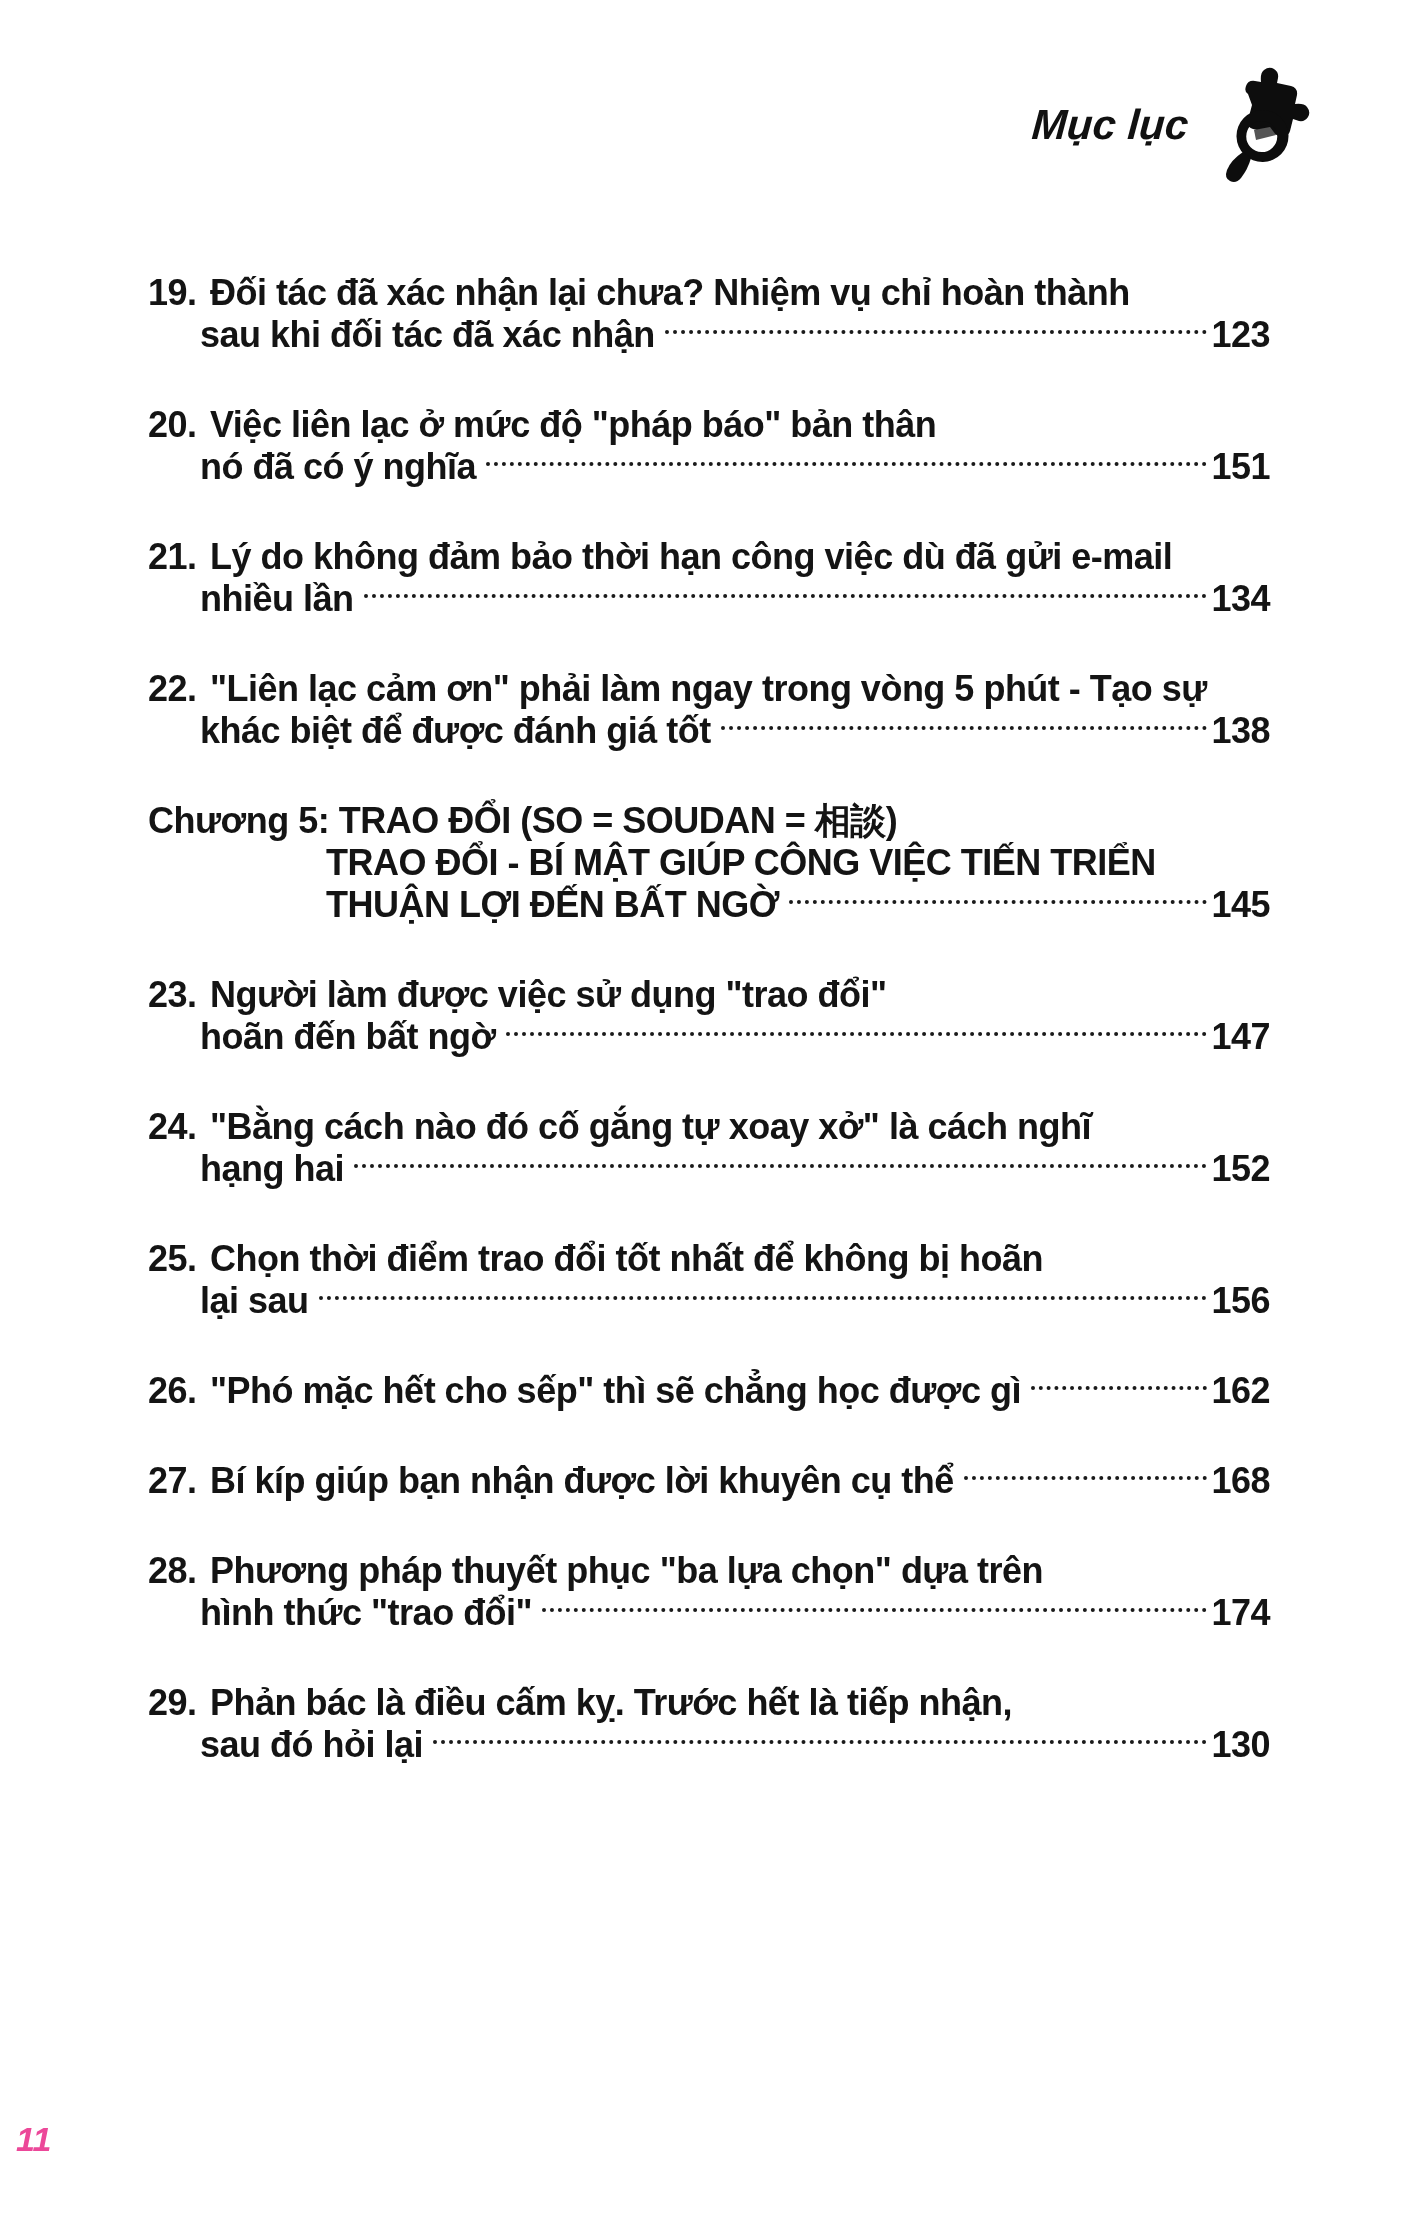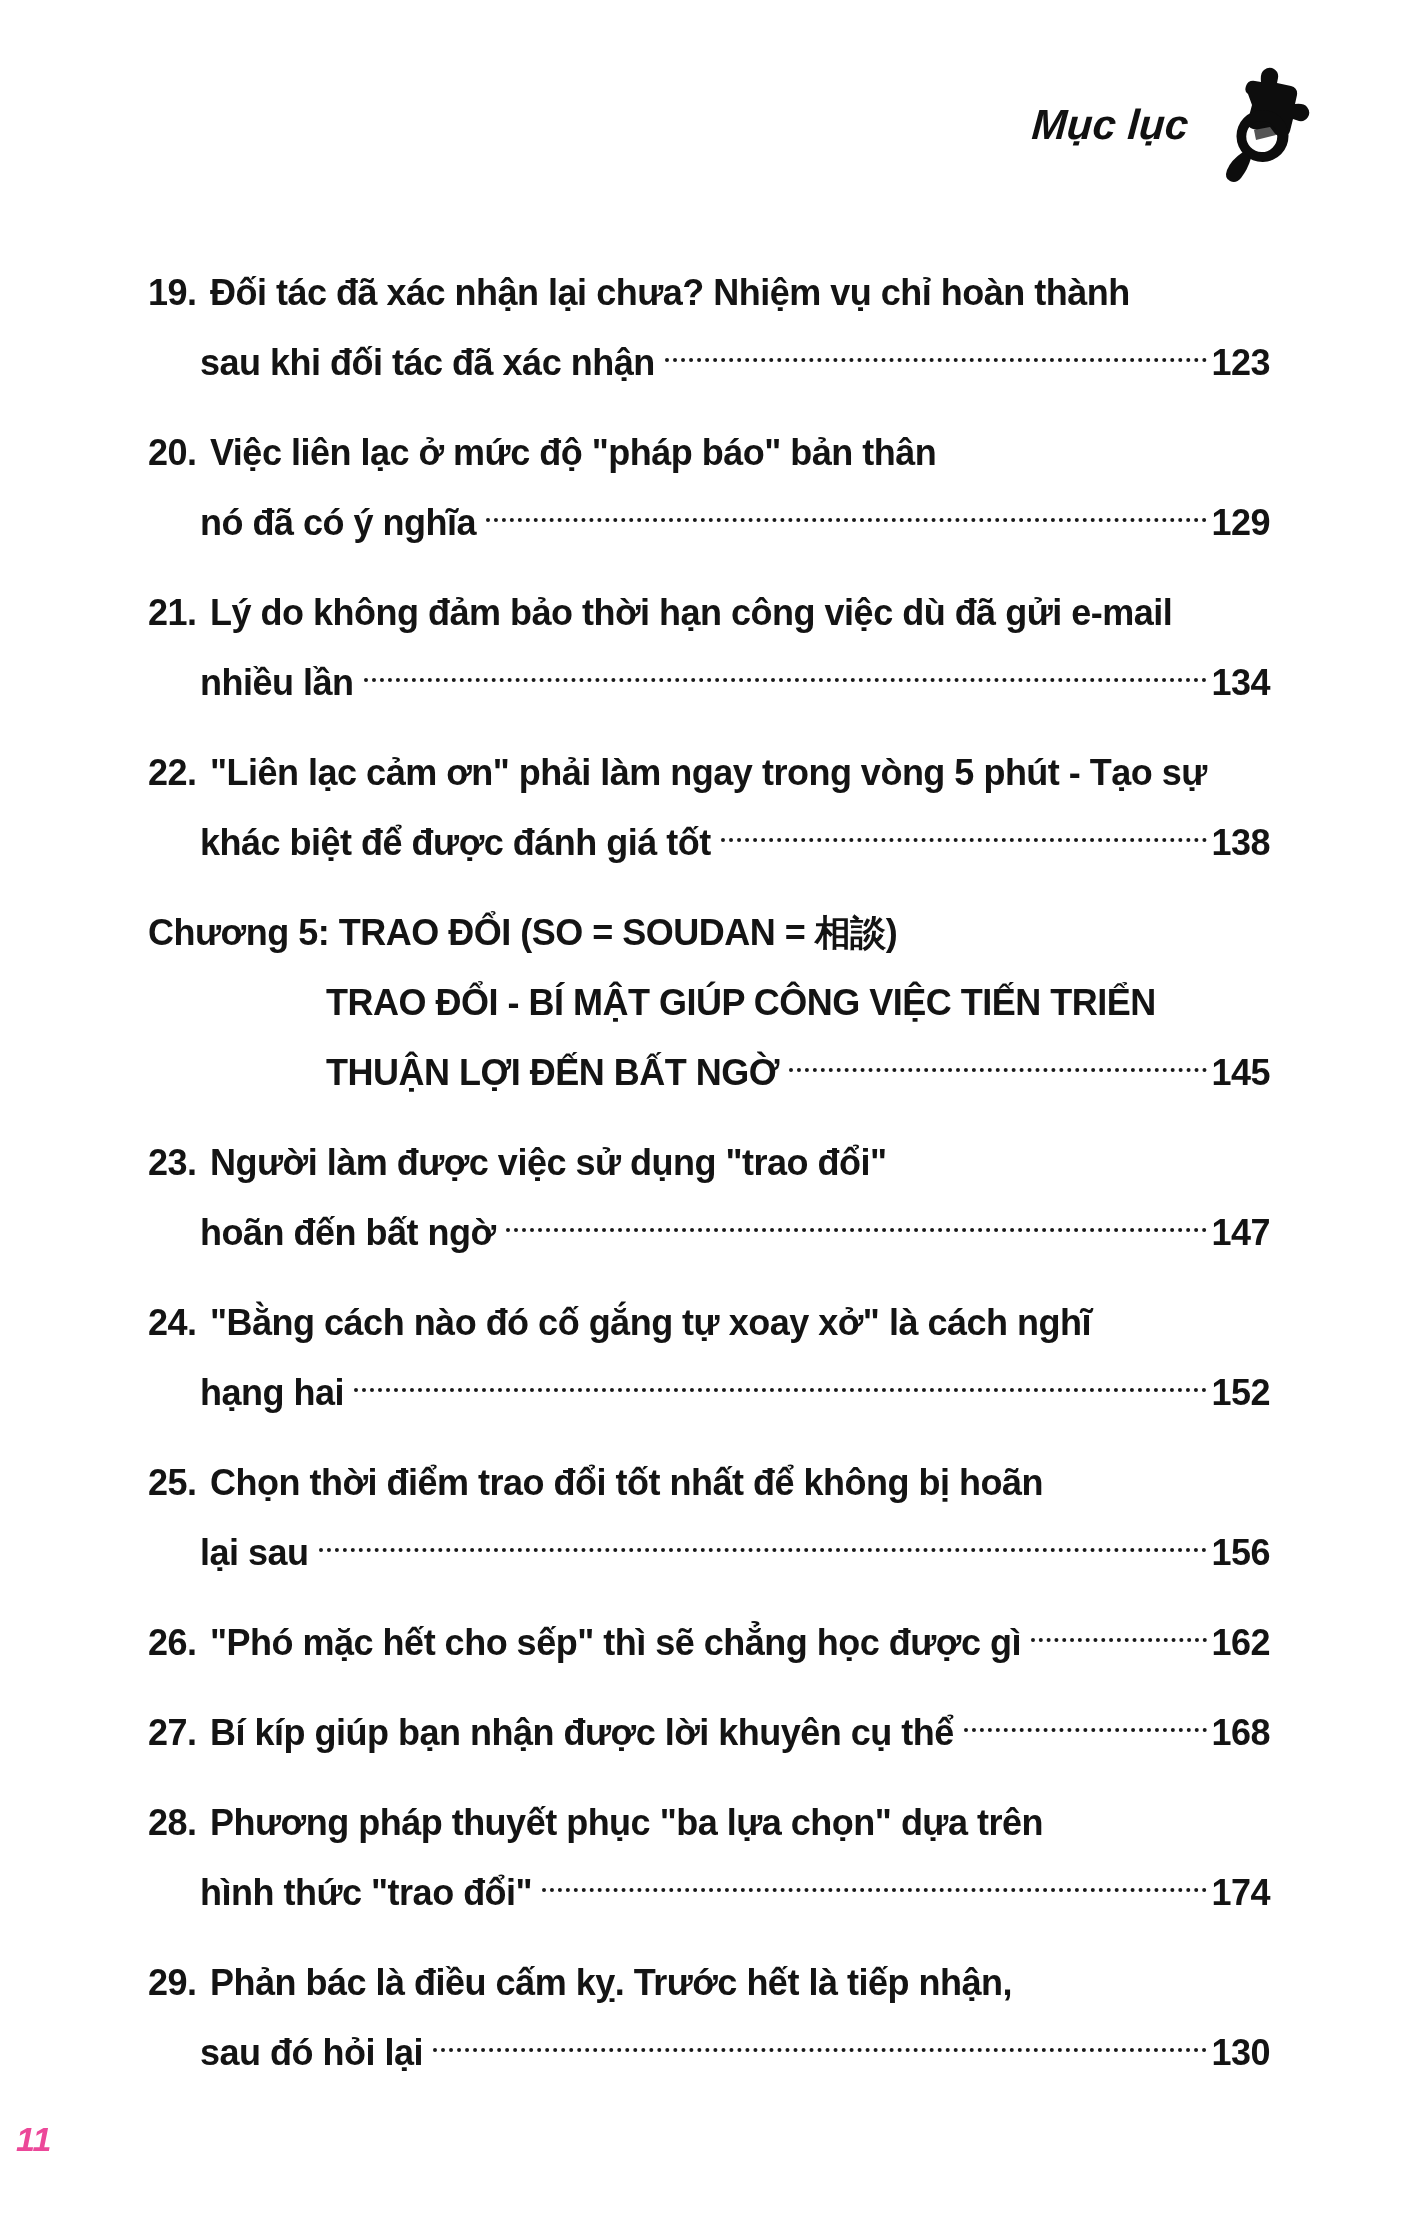--- a/index.html
+++ b/index.html
@@ -29,21 +29,21 @@
   .toc {
     position:absolute; top:272px; left:148px; right:138px;
   }
   .entry { margin-bottom:48px; }
   .line {
     display:flex; align-items:center;
     font-size:36px; font-weight:600; line-height:42px;
     letter-spacing:-0.5px;
     white-space:nowrap;
   }
-  .line + .line { margin-top:28px; }
+  .line + .line { }
   .num { flex:0 0 62px; }
   .cont { padding-left:52px; }
   .chapter .cont { padding-left:178px; }
   .dots {
     flex:1 1 auto;
     border-bottom:4px dotted #1a1a1a;
     margin:0 4px 7px 10px;
     min-width:40px;
   }
   .page-num { flex:0 0 auto; }
@@ -94,21 +94,21 @@
     </div>
 
     <div class="entry">
       <div class="line">
         <span class="num">20.</span>
         <span class="txt">Việc liên lạc ở mức độ "pháp báo" bản thân</span>
       </div>
       <div class="line cont">
         <span class="txt">nó đã có ý nghĩa</span>
         <span class="dots"></span>
-        <span class="page-num">129</span>
+        <span class="page-num">151</span>
       </div>
     </div>
 
     <div class="entry">
       <div class="line">
         <span class="num">21.</span>
         <span class="txt">Lý do không đảm bảo thời hạn công việc dù đã gửi e-mail</span>
       </div>
       <div class="line cont">
         <span class="txt">nhiều lần</span>

